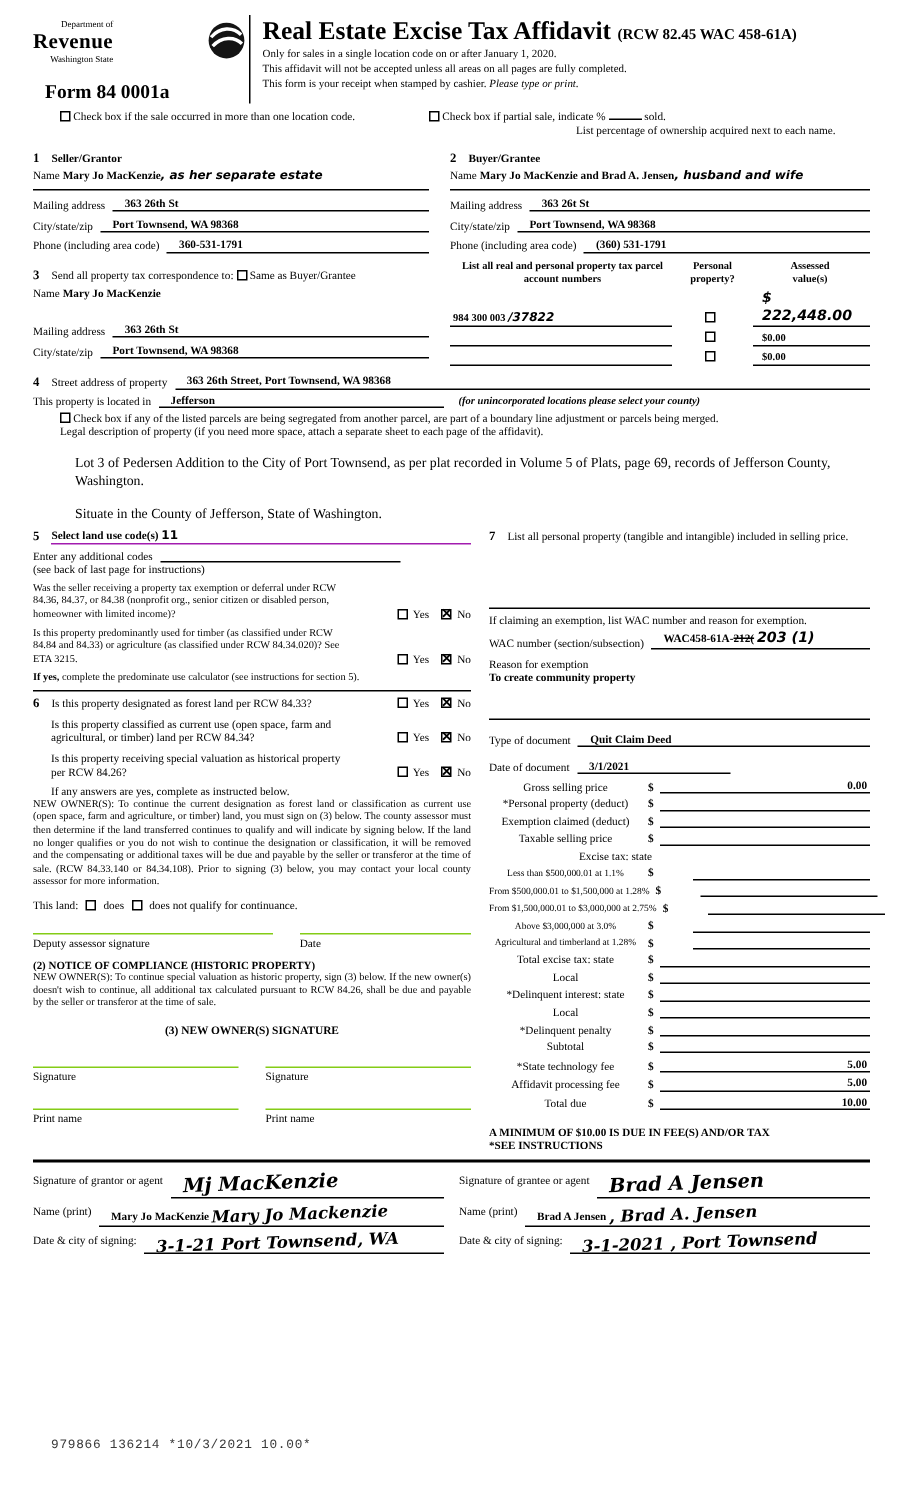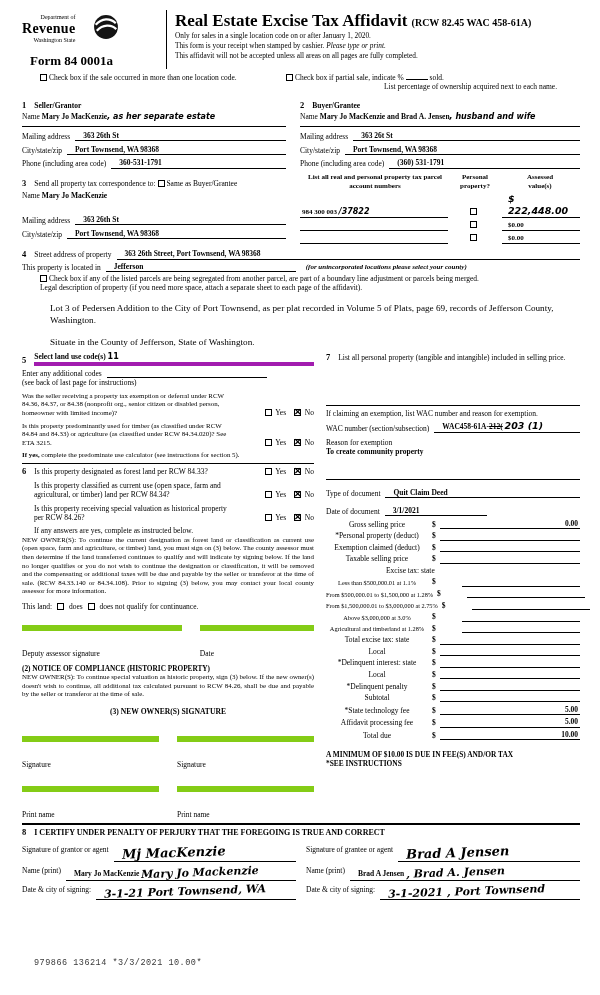--- a/index.html
+++ b/index.html
@@ -4,21 +4,21 @@
 <style>
   *{margin:0;padding:0;box-sizing:border-box}
   html,body{background:#fff}
   .page{width:600px;height:995px;position:relative;overflow:hidden;background:#fff;
         font-family:"Liberation Serif",serif;color:#000;font-size:7.5px;line-height:1.25;
         padding:10px 20px 0 22px}
   b,.b{font-weight:bold}
   
   .header{display:flex}
   .hleft{width:142px;flex:none;padding-top:4px}
-  .logo-row{display:flex;justify-content:flex-start;gap:18px}
+  .logo-row{display:flex;justify-content:space-between;gap:18px}
   .agency{text-align:right}
   .agency-top{font-size:6px}
   .agency-name{font-size:14px;font-weight:bold;letter-spacing:.3px;margin-top:-2px}
   .agency-sub{font-size:6px;margin-top:0}
   .form-no{font-size:13px;font-weight:bold;margin-top:8px;padding-left:8px}
   .hdiv{width:1px;background:#000;margin:0 8px 0 2px;flex:none}
   .hright{flex:1;padding-top:2px}
   .title{font-size:17px;font-weight:bold;line-height:1.05}
   .rcw{font-size:10px;font-weight:bold}
   .hnote{font-size:7.3px;margin-top:1px}
@@ -59,39 +59,39 @@
   .qtext{width:212px}
   .yn{white-space:nowrap;font-size:7.5px}
   .yn .cb{margin:0 2px 0 6px}
   .hr{border-top:1px solid #000;margin-top:4px}
   .hr2{border-top:2px solid #000;margin-top:4px}
   .notice-title{font-weight:bold;margin-top:5px;font-size:7.3px}
   .notice-text{font-size:6.9px;text-align:justify}
   .landrow{margin-top:6px}
   .landrow .cb{margin:0 3px}
   .sigpair{display:flex;gap:18px;margin-top:14px}
-  .sigcell{flex:1;border-top:6px solid #84cc16;padding-top:18px}
+  .sigcell{flex:1;border-top:1px solid #84cc16;padding-top:1px}
   .owner-sig-title{font-weight:bold;text-align:center;margin-top:8px;font-size:7.6px}
   
   .trow{display:flex;align-items:flex-end;margin-top:2.2px}
   .tlabel{flex:1;text-align:center;padding-right:4px;white-space:nowrap}
   .tlabel.sm{font-size:6.3px}
   .tdollar{flex:none;width:8px;font-weight:bold}
   .tline{width:140px;flex:none;border-bottom:1px solid #000;text-align:right;font-weight:bold;padding:0 2px;min-height:9px}
   .tline.sm{width:118px;margin-left:22px}
   .theader{justify-content:flex-start;padding-left:60px;font-weight:normal}
   .minnote{font-weight:bold;text-align:left;margin-top:10px;font-size:7.4px}
   
   .cert{display:flex;gap:10px;margin-top:3px}
   .chalf{flex:1;min-width:0}
   .crow{display:flex;align-items:flex-start;margin-top:4px;position:relative}
   .crow .fill{overflow:visible}
   .stamp{position:absolute;left:34px;bottom:26px;font-family:"Liberation Mono",monospace;font-size:8.5px;color:#3a3a3a;letter-spacing:.5px}
   .wac-struck{text-decoration:line-through;font-weight:bold}
-  u.titleline{text-decoration:none;border-bottom:4px solid #a21caf;flex:1;display:inline-block}
+  u.titleline{text-decoration:none;border-bottom:1px solid #a21caf;flex:1;display:inline-block}
 </style>
 </head>
 <body>
 
 <div class="page">
 
   <div class="header">
     <div class="hleft">
       <div class="logo-row">
         <div class="agency">
@@ -109,25 +109,25 @@
       </div>
       <div class="form-no">Form 84 0001a</div>
     </div>
     <div class="hdiv"></div>
     <div class="hright">
       <div class="title">
         <span>Real Estate Excise Tax Affidavit</span>
         <span class="rcw">(RCW 82.45 WAC 458-61A)</span>
       </div>
       <div class="hnote">Only for sales in a single location code on or after January 1, 2020.</div>
+      <div class="hnote">This affidavit will not be accepted unless all areas on all pages are fully completed.</div>
       <div class="hnote">
         <span>This form is your receipt when stamped by cashier.</span>
         <i>Please type or print.</i>
       </div>
-      <div class="hnote">This affidavit will not be accepted unless all areas on all pages are fully completed.</div>
     </div>
   </div>
 
   <div class="topchecks">
     <div class="tc1">
       <span class="cb"></span>
       <span>Check box if the sale occurred in more than one location code.</span>
     </div>
     <div>
       <span class="cb"></span>
@@ -459,23 +459,20 @@
         </div>
 
       <div class="minnote">
         <div>A MINIMUM OF $10.00 IS DUE IN FEE(S) AND/OR TAX</div>
         <div>*SEE INSTRUCTIONS</div>
       </div>
     </div>
   </div>
 
   <div class="hr2"></div>
-  <div style="margin-top:2px">
-    <span class="secno">8</span><b style="font-size:8px">I CERTIFY UNDER PENALTY OF PERJURY THAT THE FOREGOING IS TRUE AND CORRECT</b>
-  </div>
   <div class="cert">
     <div class="chalf">
       <div class="crow">
         <span class="flabel">Signature of grantor or agent</span>
         <span class="fill"><span class="sig">Mj MacKenzie</span></span>
       </div>
       <div class="crow">
         <span class="flabel">Name (print)</span>
         <span class="fill"><b>Mary Jo MacKenzie</b> <span class="sig" style="font-size:11px">Mary Jo Mackenzie</span></span>
       </div>
@@ -493,15 +490,15 @@
         <span class="flabel">Name (print)</span>
         <span class="fill"><b>Brad A Jensen</b> <span class="sig" style="font-size:11px">, Brad A. Jensen</span></span>
       </div>
       <div class="crow">
         <span class="flabel">Date &amp; city of signing:</span>
         <span class="fill"><span class="sig" style="font-size:11px">3-1-2021  , Port Townsend</span></span>
       </div>
     </div>
   </div>
 
-  <div class="stamp">979866 136214 *3/3/2021 10.00*</div>
+  <div class="stamp">979866 136214 *10/3/2021 10.00*</div>
 
 </div>
 
 </body></html>

